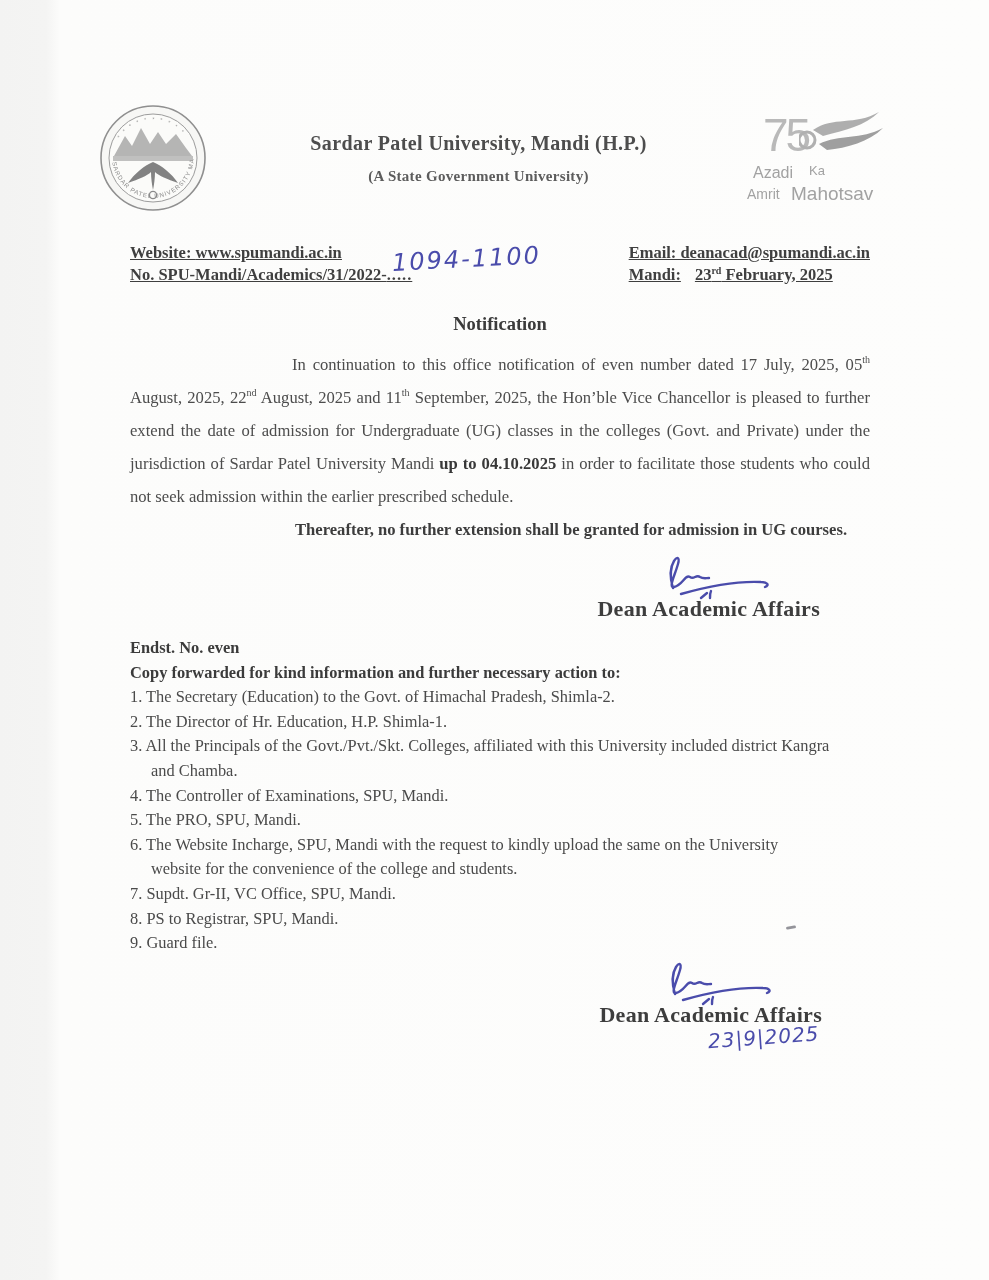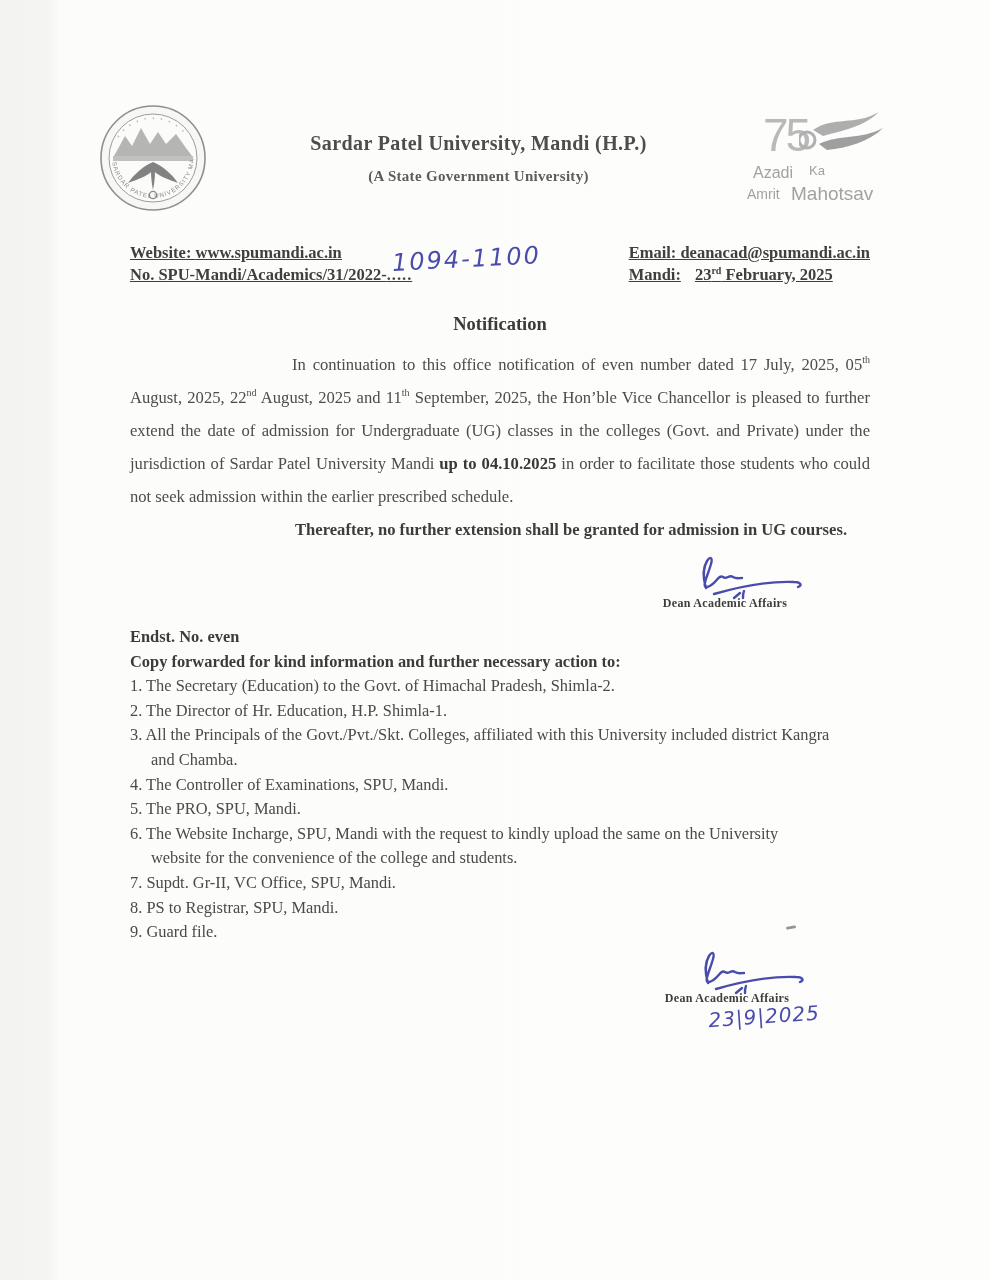--- a/index.html
+++ b/index.html
@@ -44,21 +44,21 @@
   .para { text-align:justify; font-size:16.6px; line-height:33px; color:#4c4c4c; }
   .p1 { margin-top:13px; text-indent:162px; }
   .p2 { margin-top:0; text-indent:165px; font-weight:bold; color:#3c3c3c; }
   .bold-inline { font-weight:bold; color:#383838; }
   
   .sig-row { display:flex; justify-content:flex-end; }
   .sig1 { margin-top:2px; padding-right:50px; }
   .sig2 { margin-top:0px; padding-right:48px; }
   .sig-block { text-align:center; }
   .sig-block svg { display:block; margin:0 auto -8px 40px; }
-  .sig-label { font-weight:bold; font-size:12px; color:#3d3d3d; letter-spacing:.3px; }
+  .sig-label { font-weight:bold; font-size:22px; color:#3d3d3d; letter-spacing:.3px; }
   .handwritten-date {
     color:#4a4cab; font-family:"DejaVu Sans",sans-serif; font-style:italic;
     font-size:20px; letter-spacing:1px; transform:rotate(-4deg);
     text-align:right; padding-right:2px; margin-top:1px;
   }
   
   .endst { margin-top:14px; font-size:16.4px; line-height:24.6px; color:#4a4a4a; }
   .endst-bold { font-weight:bold; color:#3b3b3b; }
   .endst-items { padding-right:38px; }
   .endst-item { padding-left:21px; text-indent:-21px; }

